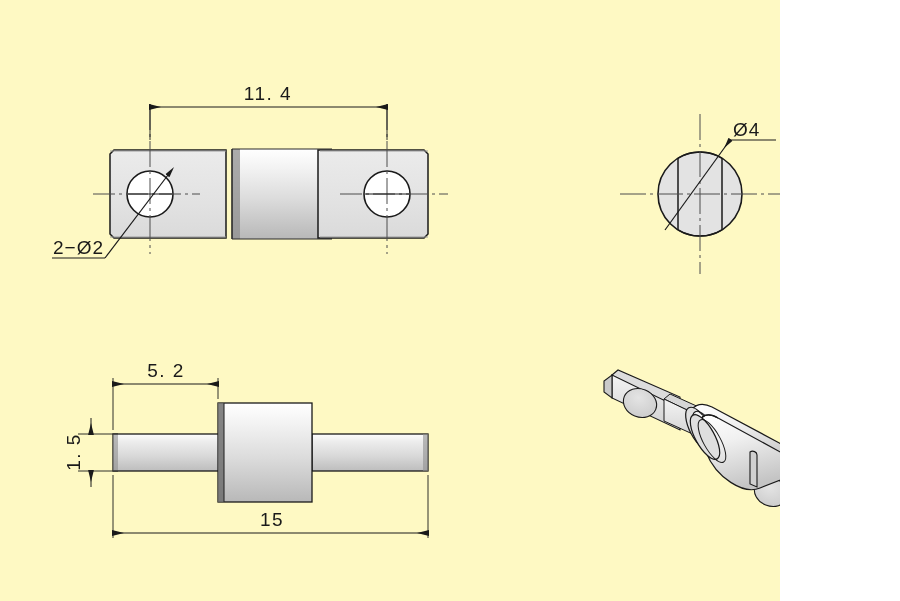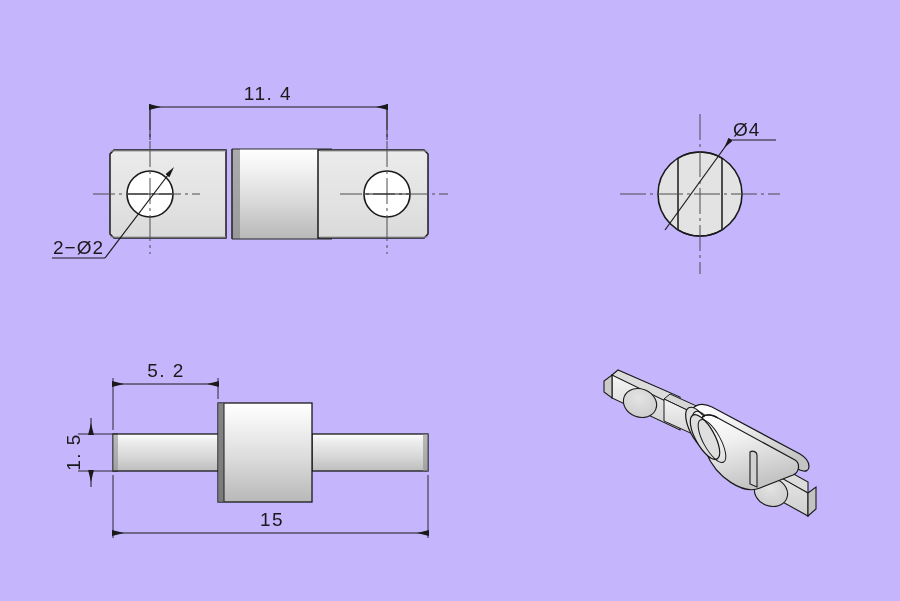--- a/index.html
+++ b/index.html
@@ -2,23 +2,23 @@
 <html><head>
 <meta charset="utf-8">
 <style>
   html, body {
     margin: 0;
     padding: 0;
     background: #ffffff;
   }
   #page {
     position: relative;
-    width: 900px;
+    width: 780px;
     height: 601px;
-    background: #c4b5fd;
+    background: #fef9c3;
     overflow: hidden;
     font-family: "Liberation Sans", sans-serif;
   }
   #drawing-svg {
     position: absolute;
     left: 0;
     top: 0;
   }
   .dim-text {
     font-family: "Liberation Sans", sans-serif;

